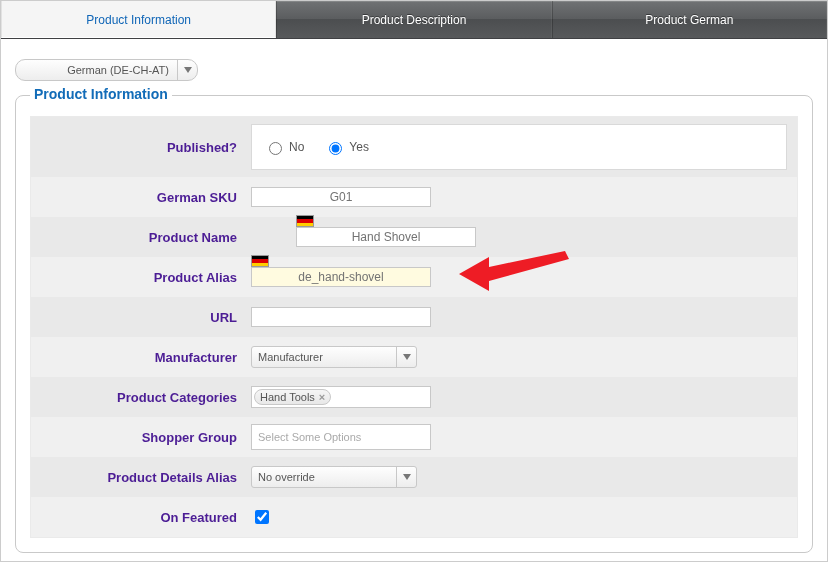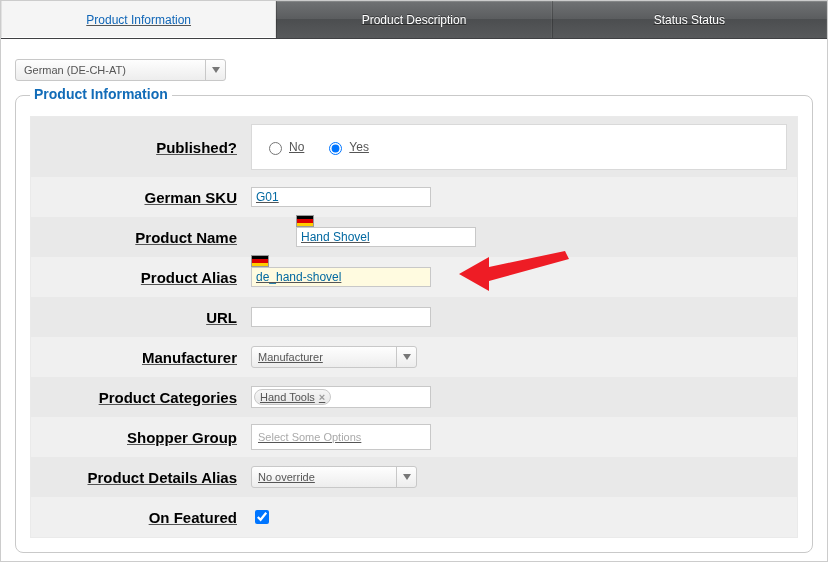--- a/index.html
+++ b/index.html
@@ -112,22 +112,22 @@
     padding: 6px 10px;
   }
   .row.pub { min-height: 60px; }
   .row.alt { background: #f0f0f0; }
   .row.bg  { background: #e9e9e9; }
   .label {
     width: 210px;
     text-align: right;
     padding-right: 14px;
     font-weight: bold;
-    color: #000000;
-    font-size: 15px;
+    color: #4c1d95;
+    font-size: 13px;
   }
   .field { flex: 1; display: flex; align-items: center; gap: 4px; position: relative; }
 
   .pub-box {
     flex: 1;
     border: 1px solid #d9d9d9;
     background: #fff;
     border-radius: 0;
     padding: 14px 12px;
     display: flex;
@@ -135,22 +135,23 @@
     align-items: center;
     color: #555;
   }
   .pub-box label { display: inline-flex; align-items: center; gap: 4px; font-weight: normal; }
 
   input[type="text"].input {
     height: 20px;
     border: 1px solid #c8c8c8;
     padding: 1px 4px;
     font-size: 12px;
-    color: #0369a1;
+    color: #737373;
     width: 180px;
+    text-align: center;
   }
   input[type="text"].input.highlight { background: #fffbe0; }
 
   .flag {
     width: 18px;
     height: 12px;
     display: inline-block;
     background: linear-gradient(to bottom, #000 33.33%, #dd0000 33.33% 66.66%, #ffce00 66.66%);
     border: 1px solid #999;
     position: absolute;
@@ -193,38 +194,38 @@
 
   .arrow-annotation {
     position: absolute;
     pointer-events: none;
   }
   .arrow-annotation svg { display:block; }
 </style>
 </head>
 <body>
 
-<div class="page" style="position:relative;text-decoration:underline;">
+<div class="page" style="position:relative;">
 
   <div class="tabs">
     <div class="tab active">
       <span>Product Information</span>
     </div>
     <div class="tab">
       <span>Product Description</span>
     </div>
     <div class="tab">
-      <span>Status Status</span>
+      <span>Product German</span>
     </div>
   </div>
 
   <div class="content">
 
     <div class="lang-row">
-      <div class="select filled" style="width:211px; justify-content:space-between;">
+      <div class="select filled" style="width:183px; justify-content:flex-end;border-radius:10px;">
         <span class="select-text">German (DE-CH-AT)</span>
         <div class="select-btn">
           <svg width="8" height="6" viewBox="0 0 8 6">
               <path d="M0 0h8L4 6z" fill="#777"></path>
             </svg>
         </div>
       </div>
     </div>
 
     <div class="fieldset">

